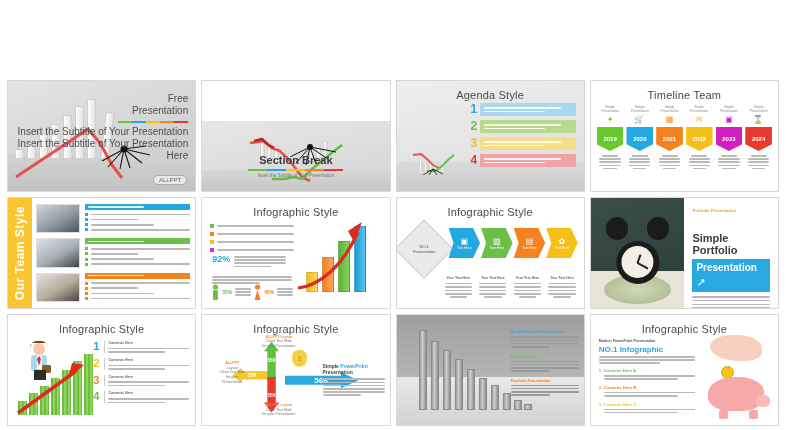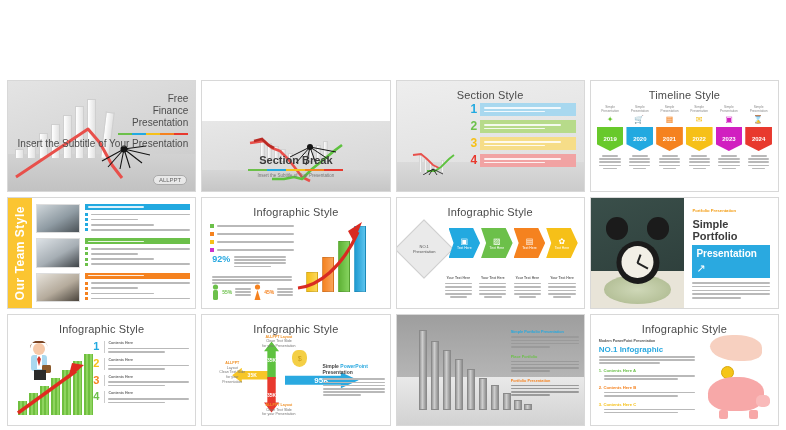--- a/index.html
+++ b/index.html
@@ -151,21 +151,21 @@
                background: radial-gradient(ellipse at center,#cfd8b8 0%, #b9c49d 60%, #a9b58d 100%);
                border-radius:50%; }
   .s8 .clockbody { position:absolute; left:50%; transform:translateX(-50%); bottom:22%;
                    width:46%; aspect-ratio:1/1; border-radius:50%;
                    background:#1b1b1b; display:flex; align-items:center; justify-content:center; }
   .s8 .face { width:74%; height:74%; border-radius:50%; background:#f2efe6; position:relative; }
   .s8 .hand { position:absolute; left:50%; top:50%; background:#222; transform-origin: 0 50%; }
   .s8 .bell { position:absolute; width:24%; aspect-ratio:1/1; border-radius:50%; background:#1b1b1b; }
   .s8 .right { position:absolute; right:0; top:0; bottom:0; width:50%; background:#fff; padding:10px 8px 0 8px; }
   .s8 .eyebrow { font-size:4.2px; color:#f39c12; font-weight:bold; }
-  .s8 .h1 { font-size:11px; color:#3c3c3c; font-weight:bold; margin-top:5px; }
+  .s8 .h1 { font-size:11px; color:#3c3c3c; font-weight:bold; margin-top:19px; }
   .s8 .blueband { margin-top:3px; background:#2aa9e0; color:#fff; padding:3px 4px; }
   .s8 .blueband .h2 { font-size:10px; font-weight:bold; }
   .s8 .arrowicon { font-size:11px; color:#fff; margin-top:3px; }
   .s8 .para { margin-top:4px; display:flex; flex-direction:column; gap:2.2px; }
 
   
   .s9 .rows { position:absolute; right:6px; top:26px; width:96px; }
   .nrow { display:flex; gap:3px; margin-bottom:5px; }
   .nrow .n { font-size:11px; font-weight:bold; width:8px; line-height:11px; }
   .nrow .bar2 { width:1.2px; background:#ccc; }
@@ -257,30 +257,30 @@
           <polyline points="8,96 20,88 32,80 44,72 56,64 68,56 80,48 92,62 104,84 114,97" fill="none" stroke="#e8504b" stroke-width="3" stroke-linejoin="round"></polyline>
         </svg>
         <svg width="60" height="34" style="position:absolute;left:88px;bottom:20px">
           <g stroke="#151515" stroke-width="1.1" fill="none">
             <path d="M28,12 L6,24 M28,12 L12,30 M28,12 L24,32 M28,12 L34,31 M28,12 L46,26 M28,12 L54,18 M28,12 L50,9"></path>
           </g>
           <circle cx="28" cy="12" r="3.5" fill="#151515"></circle>
         </svg>
         <div class="hdr">
           <div>Free</div>
-          <div>Finance</div>
           <div>Presentation</div>
           <div class="rainbow">
             <i style="background:#6cc04a"></i>
               <i style="background:#22a9e0"></i>
             <i style="background:#f6c018"></i>
               <i style="background:#f5821f"></i>
             <i style="background:#e8392e"></i>
           </div>
           <div class="sub">Insert the Subtitle of Your Presentation</div>
+          <div class="sub">Insert the Subtitle of Your Presentation Here</div>
         </div>
         <div class="logo">ALLPPT</div>
       </div>
     </div>
 
     <div class="slide">
       <div class="slide-inner s2">
         <div class="floor"></div>
         <div class="bar" style="left:58px;height:30%"></div>
         <div class="bar" style="left:65px;height:26%"></div>
@@ -312,21 +312,21 @@
             <i style="background:#e8392e"></i>
           </div>
           <div class="s">Insert the Subtitle of Your Presentation</div>
         </div>
       </div>
     </div>
 
     <div class="slide">
       <div class="slide-inner s3">
         <div class="floor"></div>
-        <div class="s-title" style="top:8px">Section Style</div>
+        <div class="s-title" style="top:8px">Agenda Style</div>
 
         <div style="position:absolute;left:12px;bottom:16px;width:46px;height:26px">
           <div style="position:absolute;left:10px;bottom:2px;width:3px;height:18px;background:#f2f2f2;border:1px solid #d6d6d6"></div>
           <div style="position:absolute;left:15px;bottom:2px;width:3px;height:14px;background:#f2f2f2;border:1px solid #d6d6d6"></div>
           <div style="position:absolute;left:20px;bottom:2px;width:3px;height:11px;background:#f2f2f2;border:1px solid #d6d6d6"></div>
           <div style="position:absolute;left:25px;bottom:2px;width:3px;height:9px;background:#f2f2f2;border:1px solid #d6d6d6"></div>
           <div style="position:absolute;left:32px;bottom:2px;width:3px;height:13px;background:#f2f2f2;border:1px solid #d6d6d6"></div>
           <svg width="46" height="26" style="position:absolute;inset:0">
             <polyline points="4,6 12,5 18,10 24,16 30,19" fill="none" stroke="#e8504b" stroke-width="1.8"></polyline>
             <polyline points="18,22 26,22 32,18 40,10 45,6" fill="none" stroke="#5ec23f" stroke-width="1.8"></polyline>
@@ -363,21 +363,21 @@
               <div class="ln w" style="width:88%"></div>
                 <div class="ln w" style="width:70%"></div>
             </div>
           </div>
         </div>
       </div>
     </div>
 
     <div class="slide">
       <div class="slide-inner">
-        <div class="s-title" style="top:8px;font-size:11px">Timeline Style</div>
+        <div class="s-title" style="top:8px;font-size:11px">Timeline Team</div>
         <div class="tl">
           <div class="col">
             <div class="caplbl">Simple Presentation</div>
             <div class="ico" style="color:#68c92b">✦</div>
             <div class="hex" style="background:#68c92b">2019</div>
             <div class="blurb">
                 <div class="ln" style="width:60%"></div>
                 <div class="ln"></div>
                 <div class="ln"></div>
                 <div class="ln"></div>
@@ -764,21 +764,21 @@
                 <div class="ln" style="width:70%"></div>
               </div>
           </div>
         </div>
       </div>
     </div>
 
     <div class="slide s10">
       <div class="slide-inner">
         <div class="s-title" style="top:8px;font-size:11px">Infographic Style</div>
-        <div class="bigarrow">95K</div>
+        <div class="bigarrow">56K</div>
         <div class="larrow">35K</div>
         <div class="uarrow">35K</div>
         <div class="darrow">35K</div>
         <div class="bag">$</div>
 
         <div class="lblT">
           <div class="mini orange">ALLPPT Layout</div>
           <div class="mini">Clean Text Slide</div>
           <div class="mini">for your Presentation</div>
         </div>

